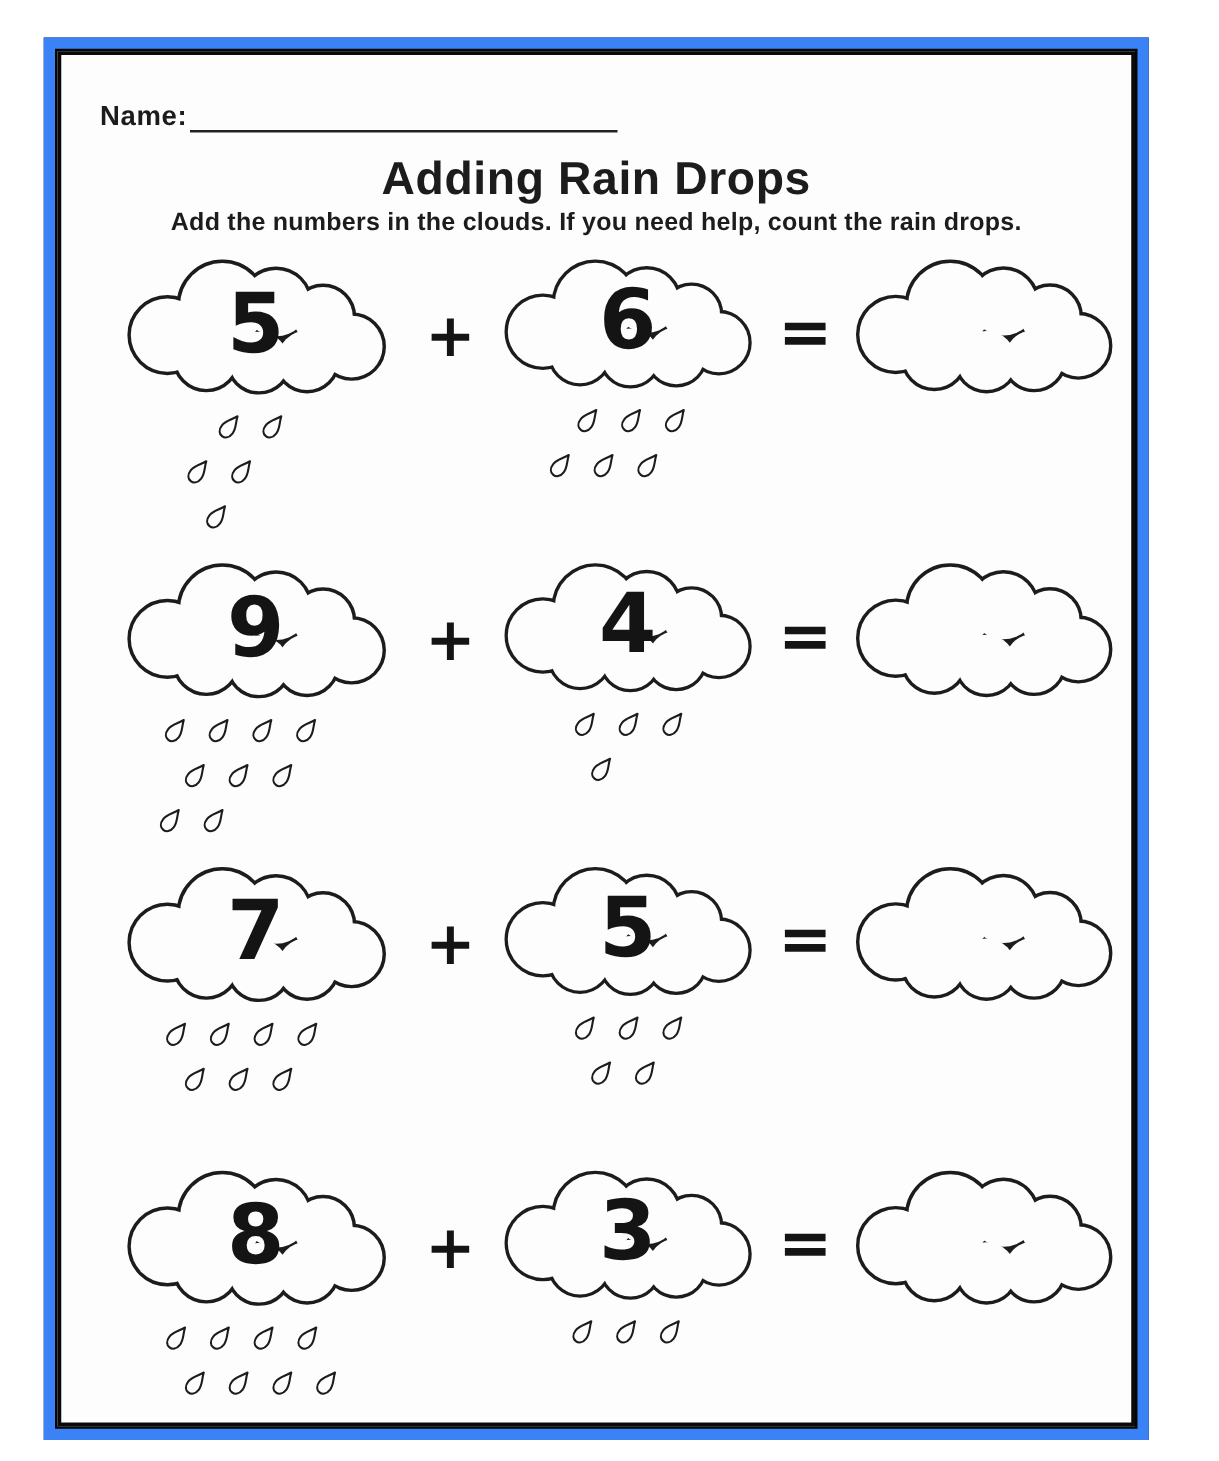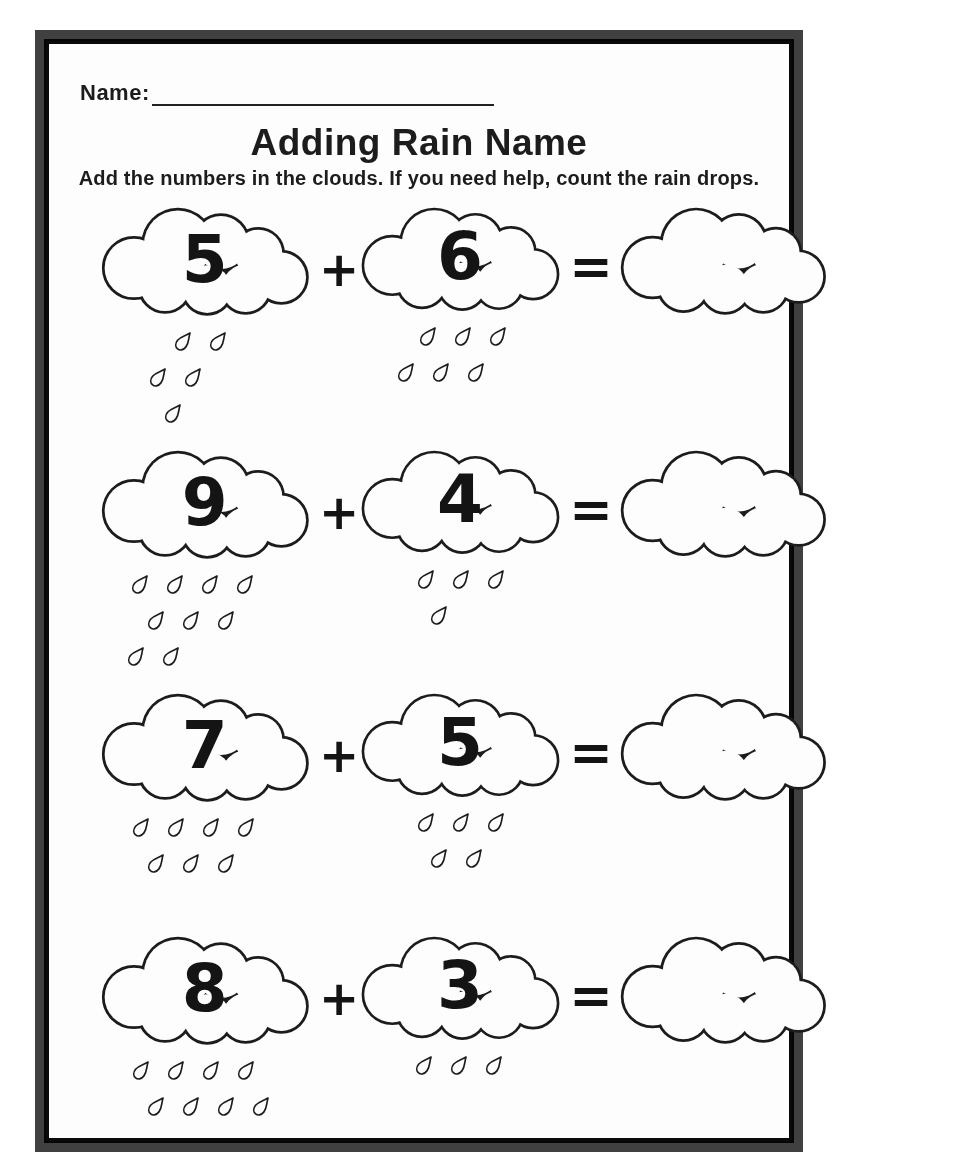--- a/index.html
+++ b/index.html
@@ -1,22 +1,22 @@
 <!DOCTYPE html>
 <html><head>
 <meta charset="utf-8">
 <style>
   * { margin:0; padding:0; box-sizing:border-box; }
   html,body { width:975px; height:1169px; background:#ffffff;
               font-family:"Liberation Sans","DejaVu Sans",sans-serif; color:#1c1c1c; }
   .page { position:relative; width:975px; height:1169px; background:#ffffff; overflow:hidden; }
 
   
-  .frame { position:absolute; left:35px; top:30px; width:768px; height:1122px;
-           border:9px solid #404040; background:#050505; }
+  .frame { position:absolute; left:35px; top:30px; width:884px; height:1122px;
+           border:9px solid #3b82f6; background:#050505; }
   .frame-inner { position:absolute; inset:2px; border:3px solid #0a0a0a; background:#fdfdfd; }
 
   .name-row { padding:36px 0 0 31px; font-size:22px; font-weight:700; letter-spacing:.5px; }
   .name-line { display:inline-block; width:342px; height:22px; margin-left:2px;
                border-bottom:2px solid #222; vertical-align:bottom; }
 
   .title { text-align:center; margin-top:16px; font-size:37px; font-weight:700; letter-spacing:.5px; }
   .instructions { text-align:center; margin-top:3px; font-size:20px; font-weight:700; letter-spacing:.2px; }
 
   .problems { margin-top:14px; }
@@ -77,21 +77,21 @@
 </svg>
 
 <div class="page">
   <div class="frame">
     <div class="frame-inner">
 
       <div class="name-row">
         <span>Name:</span><span class="name-line"></span>
       </div>
 
-      <div class="title">Adding Rain Name</div>
+      <div class="title">Adding Rain Drops</div>
       <div class="instructions">Add the numbers in the clouds. If you need help, count the rain drops.</div>
 
       <div class="problems">
   <div class="problem-row">
     <div class="term a1">
       <div class="cloud-wrap">
         <svg class="cloud" viewBox="0 0 240 130">
                   <use href="#cloud-shape"></use>
                 </svg>
         <span class="cloud-number">5</span>

